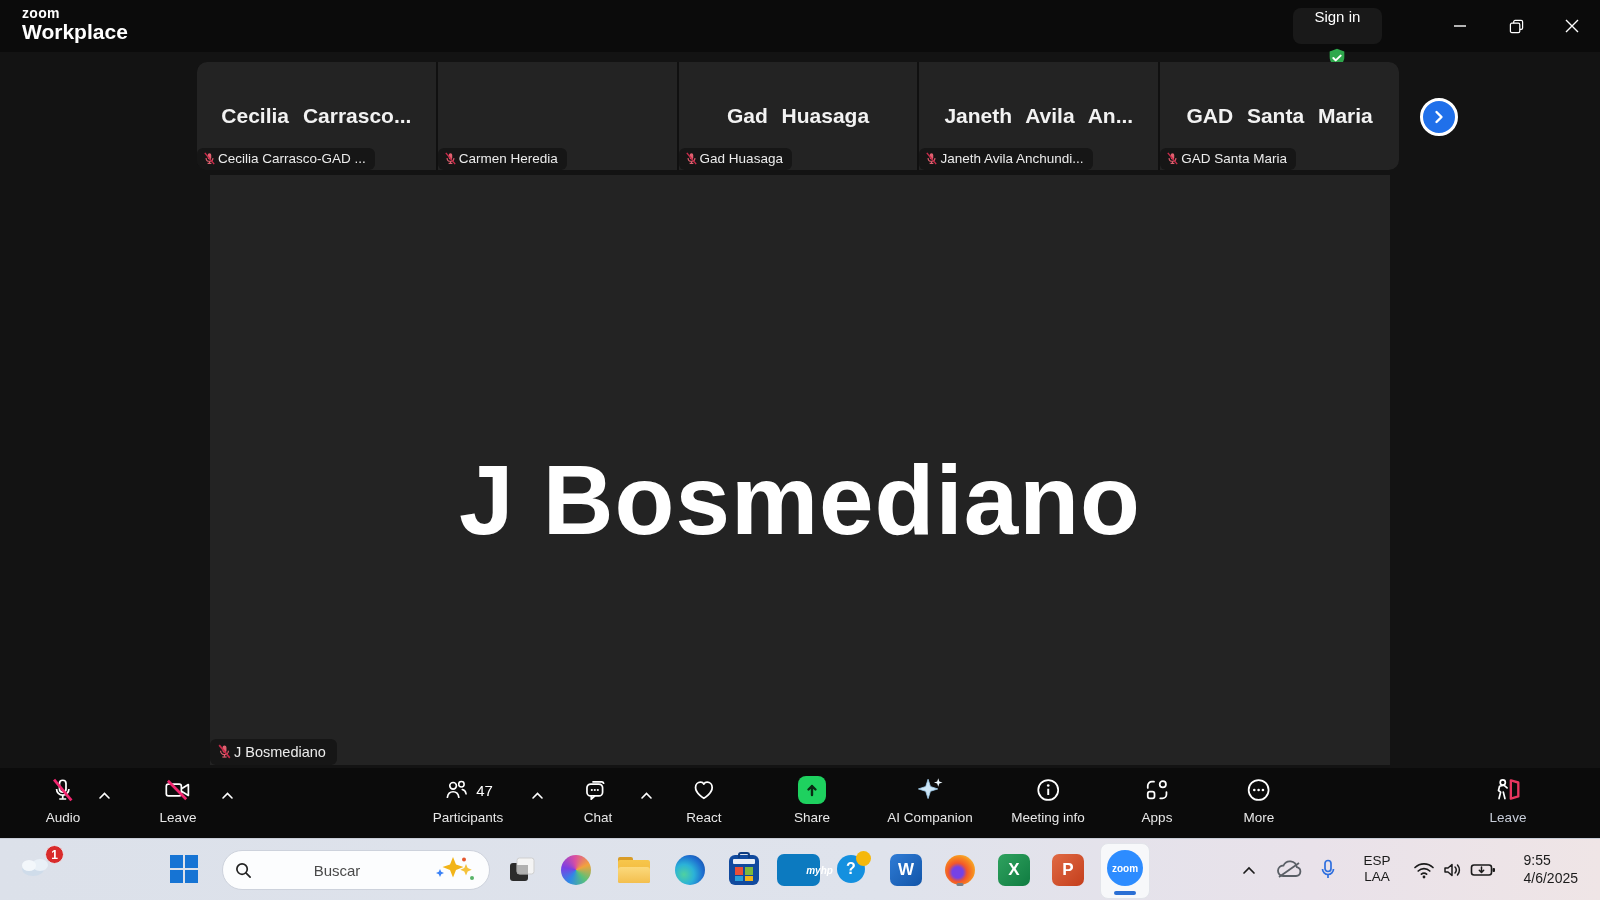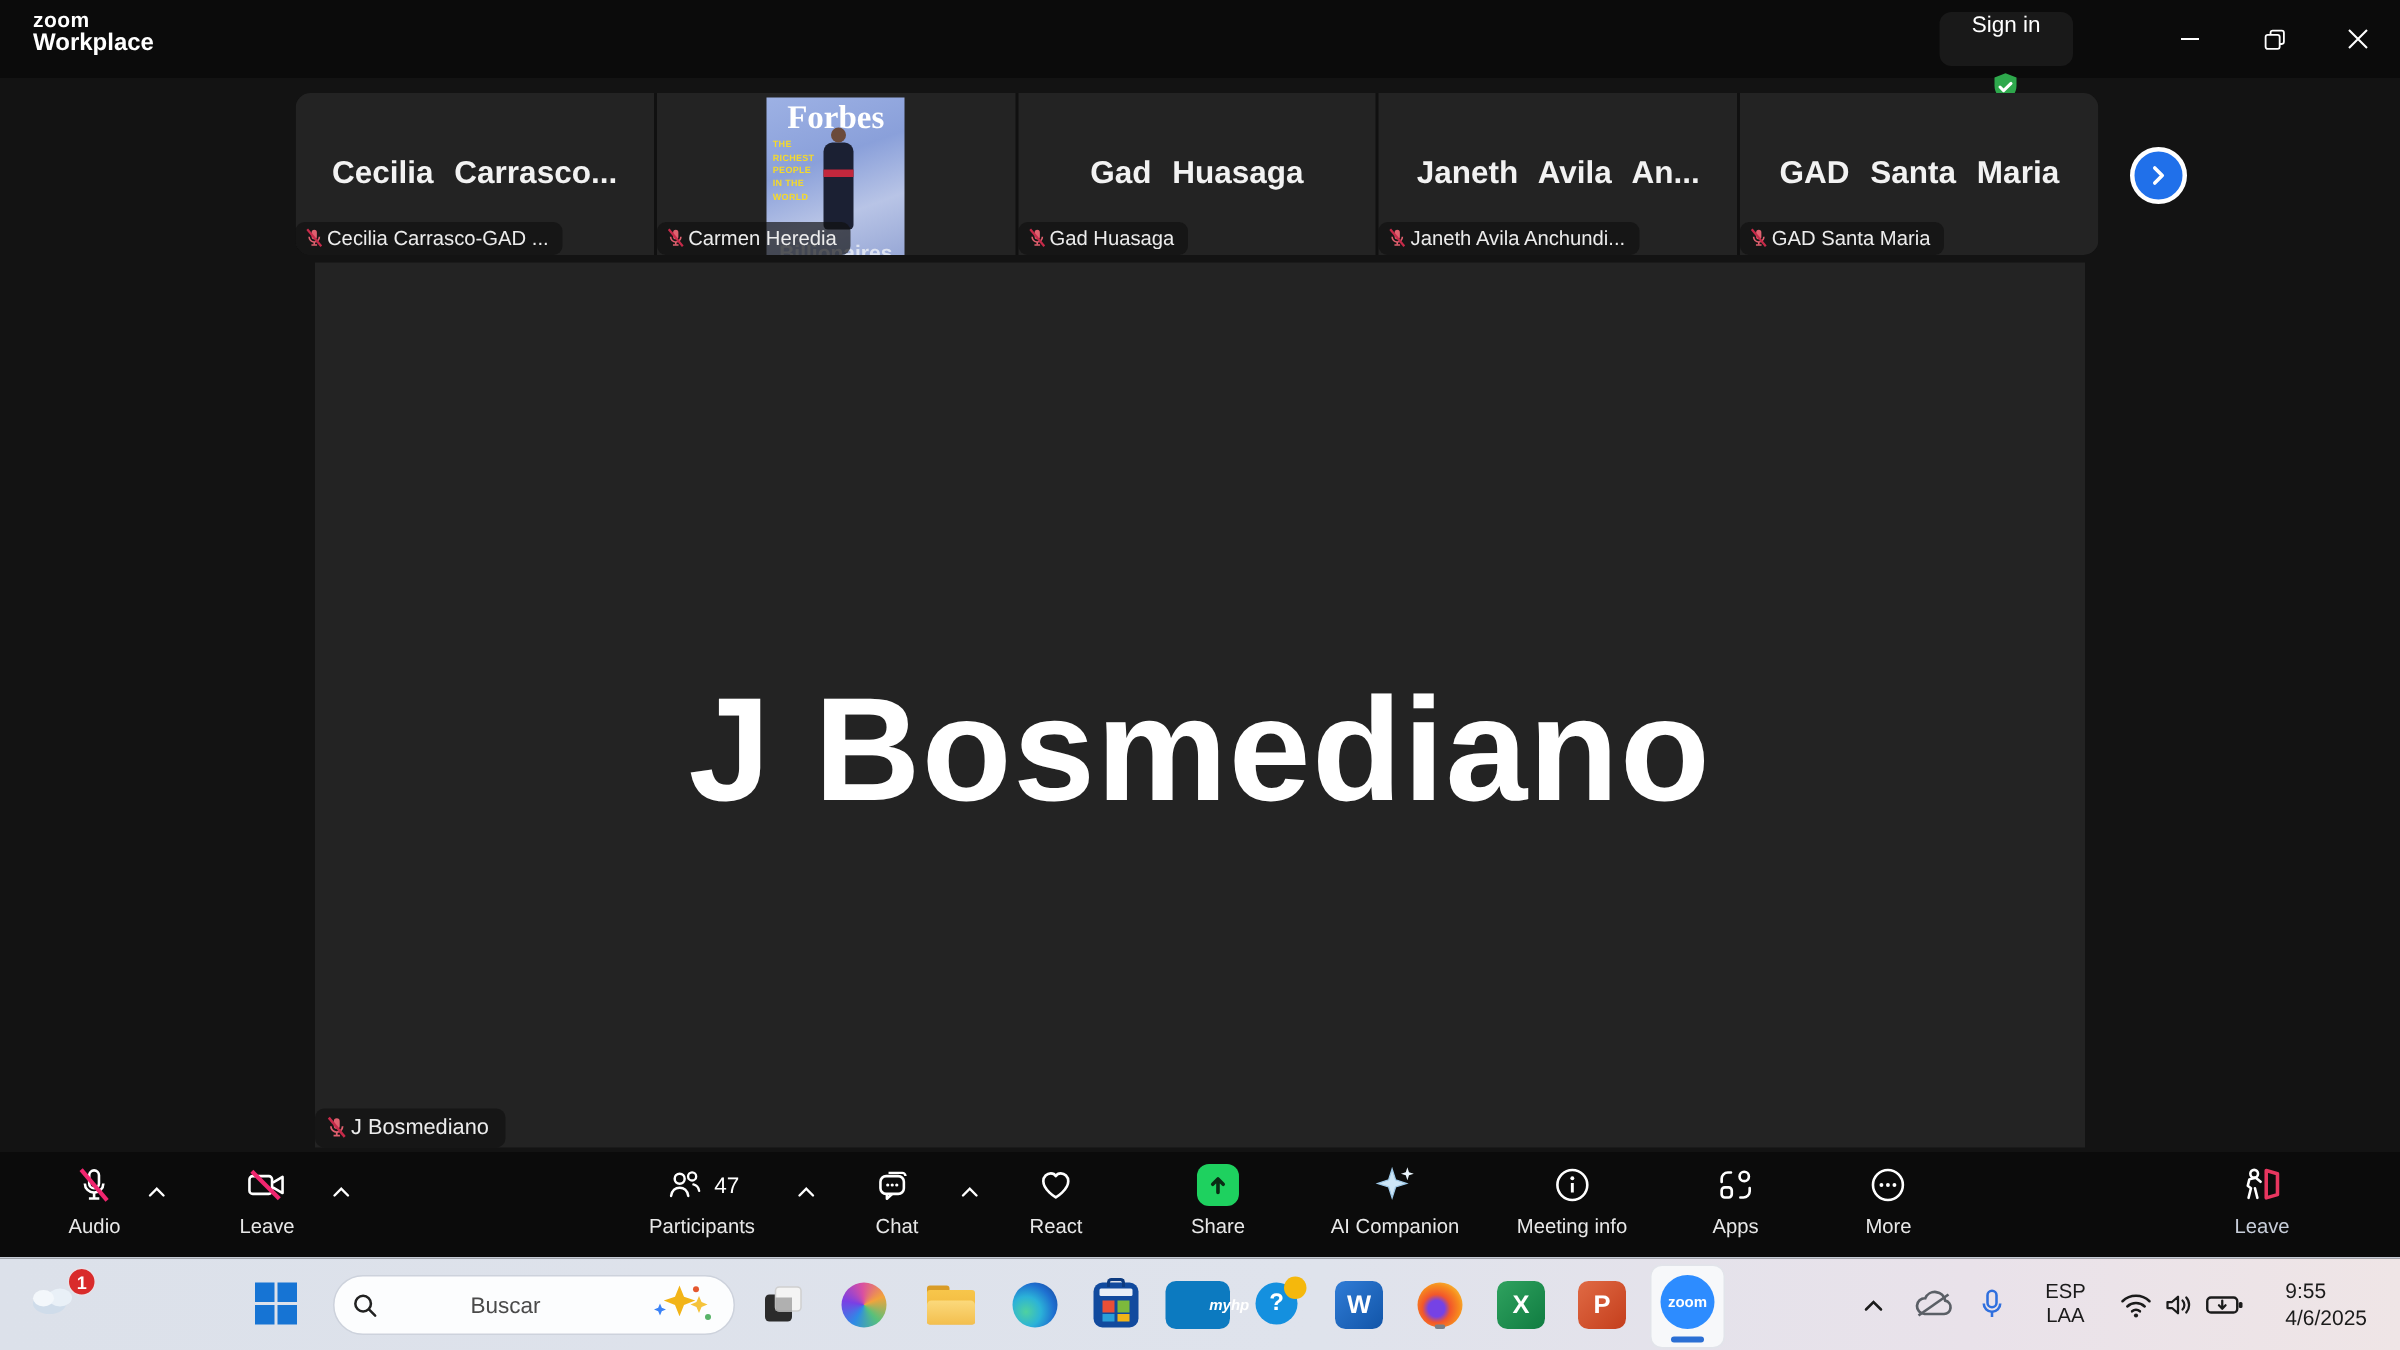--- a/index.html
+++ b/index.html
@@ -4,21 +4,21 @@
 <style>
   * { margin:0; padding:0; box-sizing:border-box; }
   html,body { width:1600px; height:900px; overflow:hidden; background:#131313;
     font-family:"Liberation Sans","DejaVu Sans",sans-serif; }
   .screen { position:relative; width:1600px; height:900px; }
 
   
   .titlebar { position:absolute; left:0; top:0; width:1600px; height:52px; background:#0b0b0b; }
   .brand { position:absolute; left:22px; top:6px; color:#fff; line-height:1.05; }
   .brand .z { font-size:14px; font-weight:700; letter-spacing:.3px; }
-  .brand .w { font-size:16px; font-weight:700; }
+  .brand .w { font-size:21px; font-weight:700; }
   .tb-right-group { position:absolute; right:218px; top:8px; height:36px; display:flex; align-items:center;
     gap:22px; background:#191919; border-radius:8px; padding:0 16px;flex-direction:column; }
   .signin { color:#fff; font-size:15px; }
   .viewwrap { display:flex; align-items:center; gap:7px; color:#fff; font-size:15px; }
   .winctl { position:absolute; top:0; right:0; height:52px; display:flex; }
   .winbtn { width:56px; height:52px; display:flex; align-items:center; justify-content:center; }
 
   
   .filmstrip { position:absolute; left:197px; top:62px; width:1202px; height:108px; display:flex; gap:2px;
     border-radius:10px; overflow:hidden; background:#101010; }
@@ -157,34 +157,20 @@
             <line x1="12" y1="16.5" x2="12" y2="19.5" stroke="#e0606f" stroke-width="1.7"></line>
             <line x1="9" y1="19.8" x2="15" y2="19.8" stroke="#e0606f" stroke-width="1.7"></line>
             <line x1="4.5" y1="3" x2="19.5" y2="21" stroke="#c62a49" stroke-width="2.4"></line>
           </svg>
         <span>Cecilia Carrasco-GAD ...</span>
       </div>
     </div>
 
 
     <div class="tile">
-      <div class="forbes">
-        <div class="mast">Forbes</div>
-        <div class="lines">
-          <div>THE</div>
-          <div>RICHEST</div>
-          <div>PEOPLE</div>
-          <div>IN THE</div>
-          <div>WORLD</div>
-        </div>
-        <div class="fig">
-            <div class="belt"></div>
-          </div>
-        <div class="foot">Billionaires</div>
-      </div>
       <div class="pill">
         <svg class="micS" viewBox="0 0 24 24">
             <path d="M12 3.5a2.8 2.8 0 0 1 2.8 2.8v4.6a2.8 2.8 0 0 1-5.6 0V6.3A2.8 2.8 0 0 1 12 3.5z" fill="#e0606f"></path>
             <path d="M6.5 11a5.5 5.5 0 0 0 11 0" stroke="#e0606f" stroke-width="1.7" fill="none"></path>
             <line x1="12" y1="16.5" x2="12" y2="19.5" stroke="#e0606f" stroke-width="1.7"></line>
             <line x1="9" y1="19.8" x2="15" y2="19.8" stroke="#e0606f" stroke-width="1.7"></line>
             <line x1="4.5" y1="3" x2="19.5" y2="21" stroke="#c62a49" stroke-width="2.4"></line>
           </svg>
         <span>Carmen Heredia</span>
       </div>

